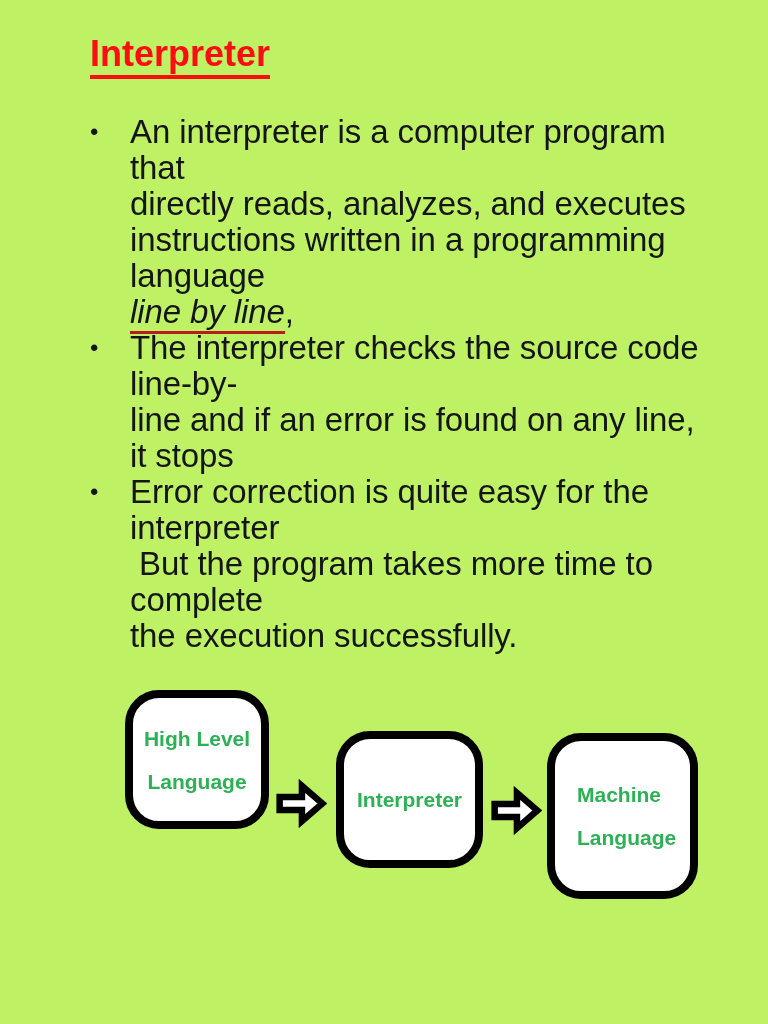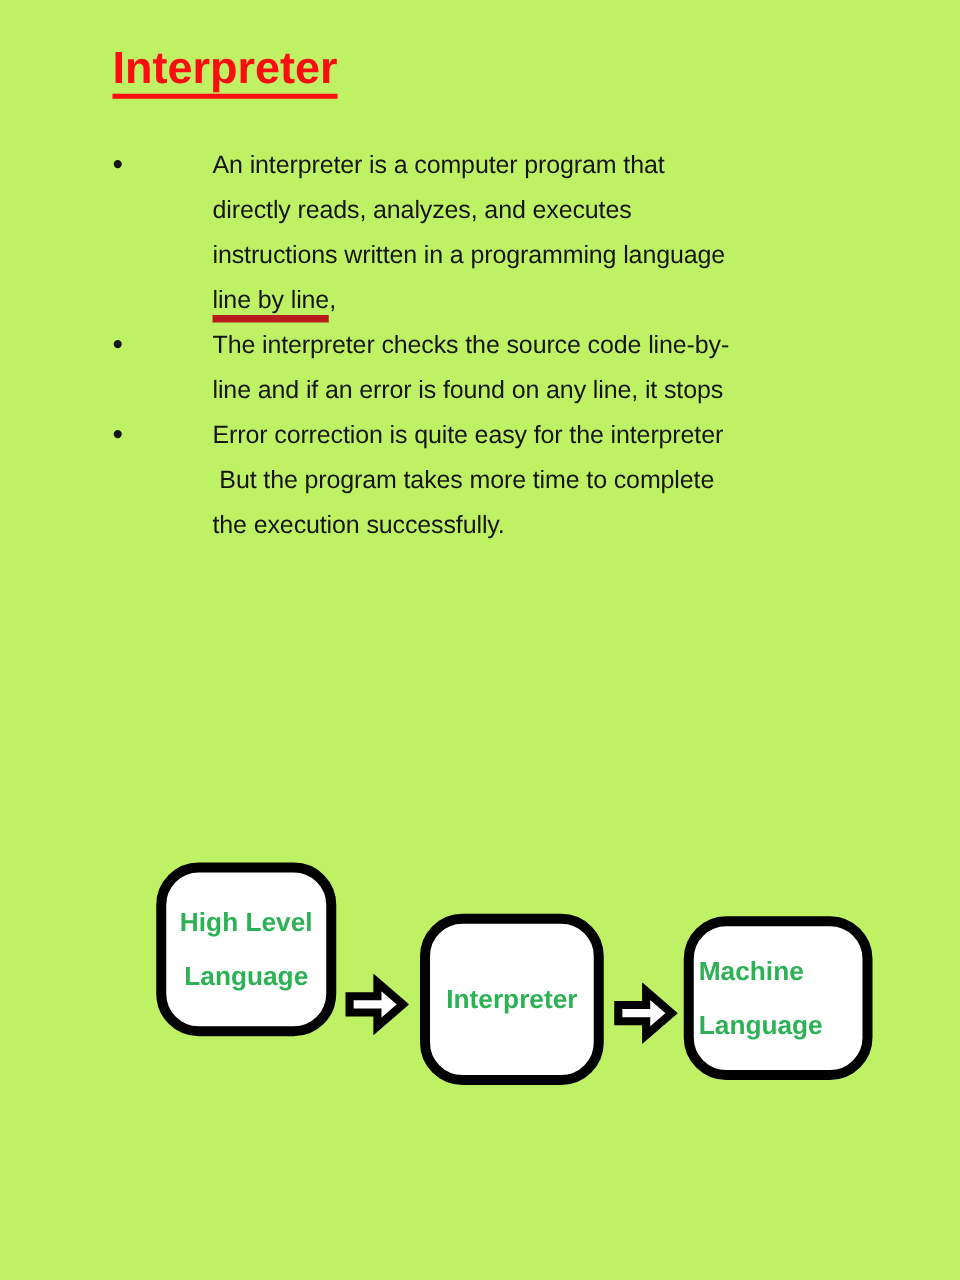--- a/index.html
+++ b/index.html
@@ -44,29 +44,29 @@
   }
   .marker {
     width: 40px;
     flex: 0 0 40px;
     font-size: 24px;
     line-height: 36px;
     color: #151515;
   }
   .btext {
     flex: 1;
-    font-size: 20px;
+    font-size: 33px;
     line-height: 36px;
     letter-spacing: -0.1px;
-    margin-left: 40px;
   }
   .bline { white-space: pre-wrap; }
   .uline {
-    border-bottom: 6px solid #b91c1c;
+    border-bottom: 3px solid #b91c1c;
     padding-bottom: 1px;
+    font-style: italic;
   }
 
   
   .diagram {
     position: absolute;
     left: 0; top: 0;
     width: 768px; height: 1024px;
     pointer-events: none;
   }
   .flowbox {
@@ -80,22 +80,22 @@
     align-items: center;
     box-sizing: border-box;
     font-weight: bold;
     font-size: 21px;
     line-height: 43px;
     color: #2db155;
     text-align: center;
   }
   .flowbox.box1 { left: 125px; top: 690px; width: 144px; height: 139px; }
   .flowbox.box2 { left: 336px; top: 731px; width: 147px; height: 137px; }
-  .flowbox.box3 { left: 547px; top: 733px; width: 151px; height: 131px;
-                  align-items: flex-start; text-align: left; padding-left: 4px; }
+  .flowbox.box3 { left: 547px; top: 733px; width: 151px; height: 166px;
+                  align-items: flex-start; text-align: left; padding-left: 22px; }
   .flow-arrow {
     position: absolute;
     width: 52px; height: 49px;
   }
   .flow-arrow.a1 { left: 275px; top: 779px; }
   .flow-arrow.a2 { left: 490px; top: 786px; }
   .flow-arrow svg { width: 100%; height: 100%; display: block; }
 </style>
 </head>
 <body>

